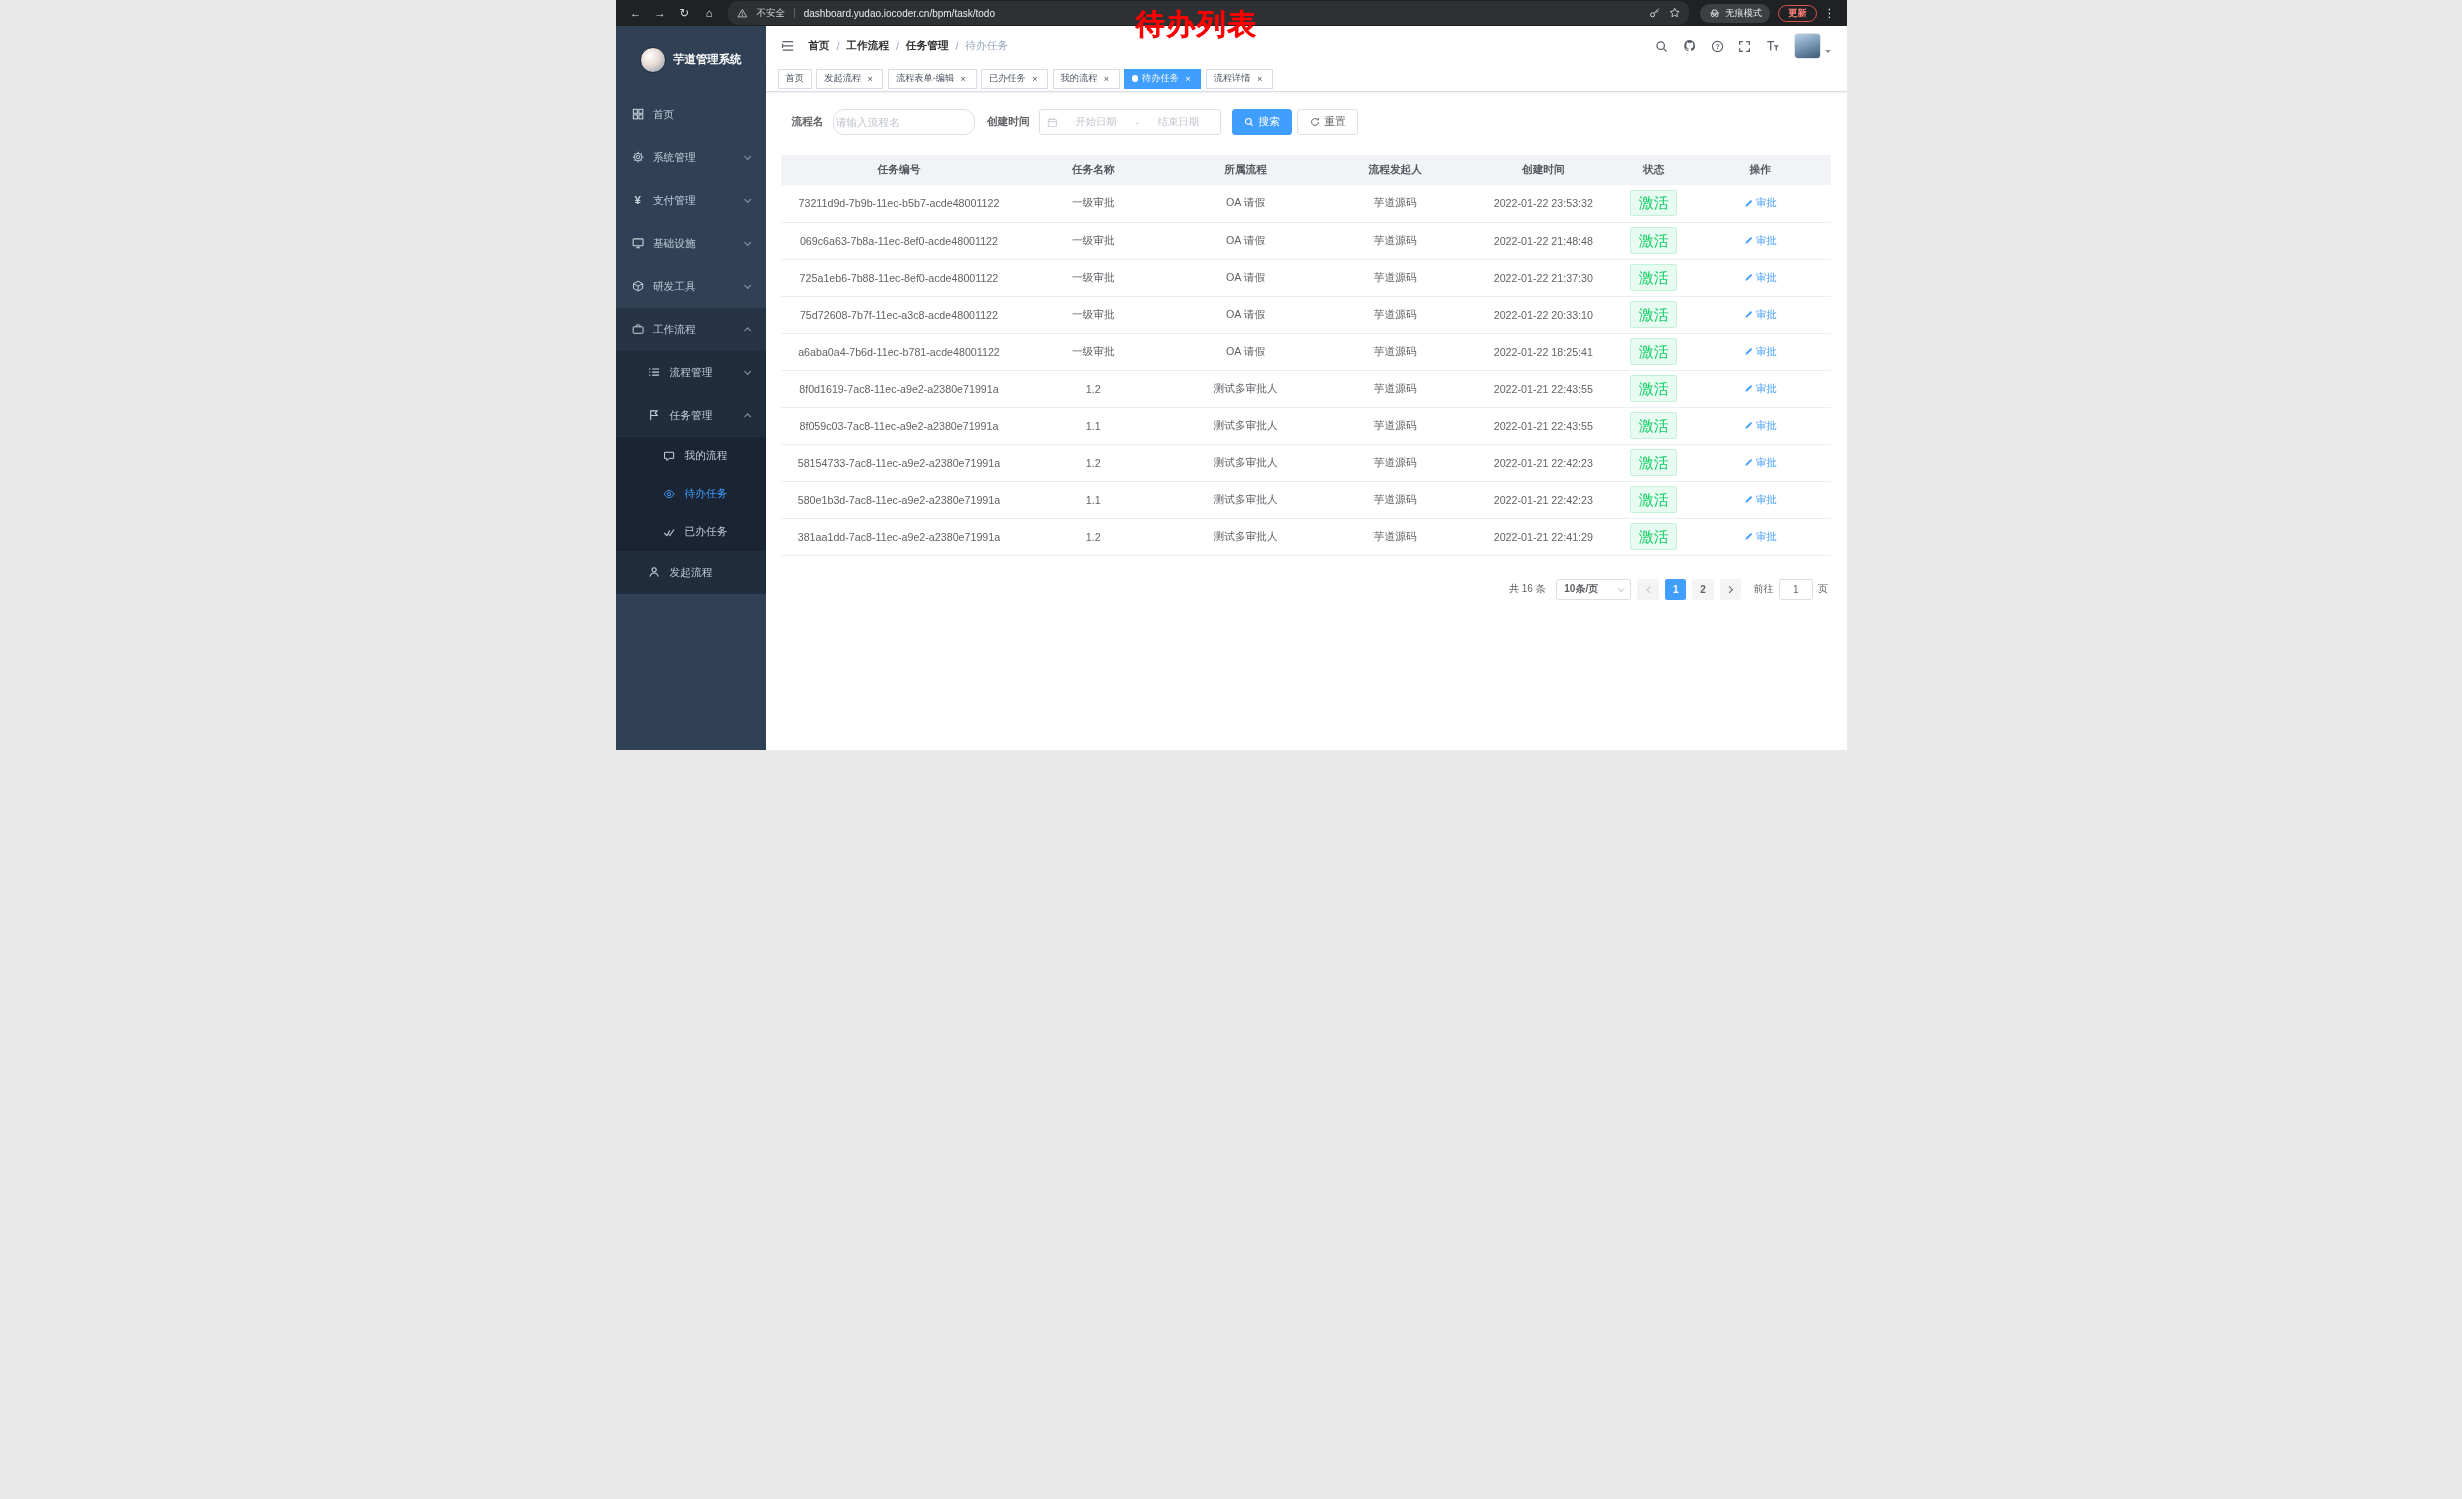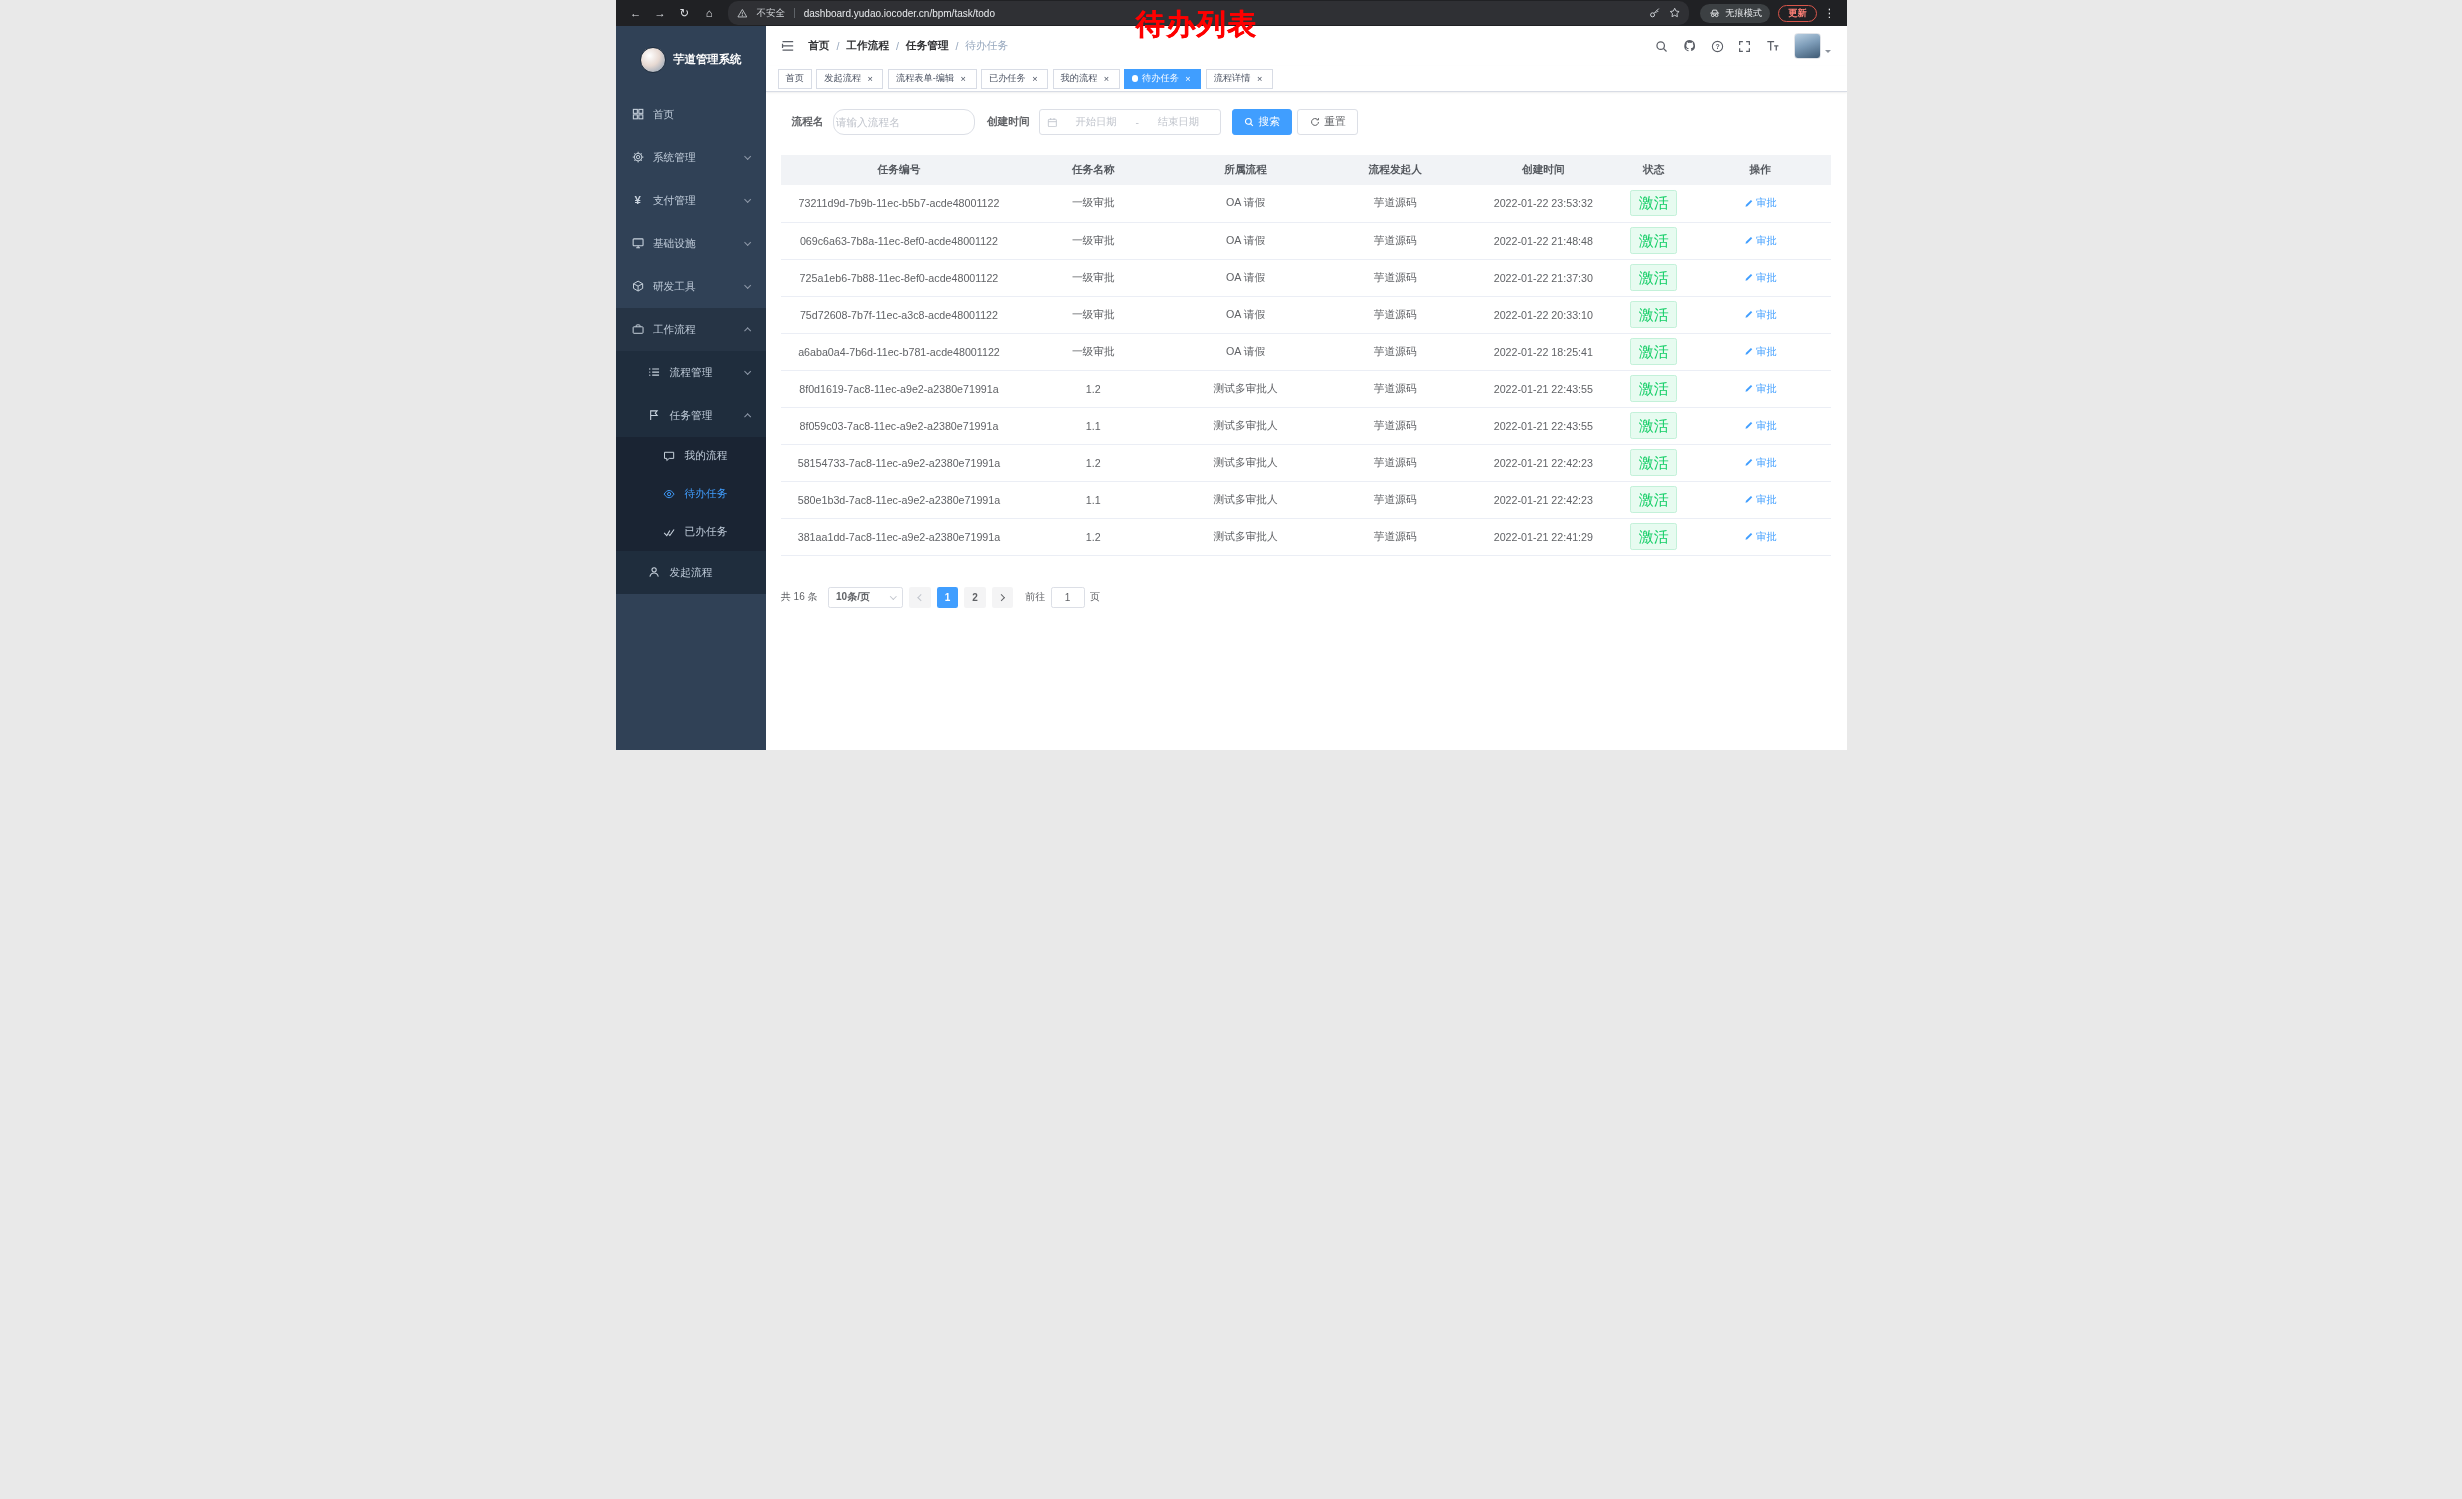--- a/index.html
+++ b/index.html
@@ -76,21 +76,21 @@
   .btn-plain { background:#fff; border:0.8px solid #dcdfe6; color:#606266; margin-left:5px; }
 
   
   .task-table { width:100%; border-collapse:collapse; margin-top:20px; font-size:10.7px; color:#606266; table-layout:fixed; }
   .task-table th { background:#f1f3f6; height:30px; font-weight:700; color:#55595f; text-align:center; padding:0 4.6px; white-space:nowrap; }
   .task-table td { height:37px; border-bottom:0.8px solid #ebeef5; text-align:center; padding:0 4.6px; white-space:nowrap; overflow:hidden; text-overflow:ellipsis; }
   .badge { display:inline-block; padding:3.1px 7.6px; font-size:15px; border-radius:2.3px; background:#e7fbf0; color:#13ce66; border:0.8px solid #c3f1d9; line-height:1.2; }
   .approve-link { color:#409eff; display:inline-flex; align-items:center; gap:3.1px; font-size:10.3px; cursor:pointer; text-decoration:none; }
 
   
-  .pager { display:flex; align-items:center; margin-top:31px; padding-right:3.1px; font-size:10px; color:#606266; }
+  .pager { display:flex; align-items:center; justify-content:flex-end; margin-top:23px; padding-right:3.1px; font-size:10px; color:#606266; }
   .pg-total { margin-right:10.7px; }
   .pg-size { width:75px; height:21.4px; border:0.8px solid #dcdfe6; border-radius:2.3px; display:flex; align-items:center; padding:0 6.9px; gap:4.6px; color:#606266; cursor:pointer; background:#fff;font-weight:bold; }
   .pg-size .pgs-label { flex:1; }
   .pg-size .chev-s { width:4.6px; height:4.6px; border-right:1.1px solid #c0c4cc; border-bottom:1.1px solid #c0c4cc; transform:rotate(45deg); margin-top:-2.3px; }
   .pbtn { min-width:21.4px; height:21.4px; border-radius:2.3px; background:#f4f4f5; display:flex; align-items:center; justify-content:center; color:#606266; margin-left:6.1px; cursor:pointer; font-weight:600; }
   .pbtn.active { background:#409eff; color:#fff; }
   .arrow-l, .arrow-r { width:5.3px; height:5.3px; border-right:1.1px solid currentColor; border-bottom:1.1px solid currentColor; }
   .arrow-l { transform:rotate(135deg); margin-left:2.3px; }
   .arrow-r { transform:rotate(-45deg); margin-right:2.3px; }
   .pbtn.disabled { color:#c0c4cc; }

